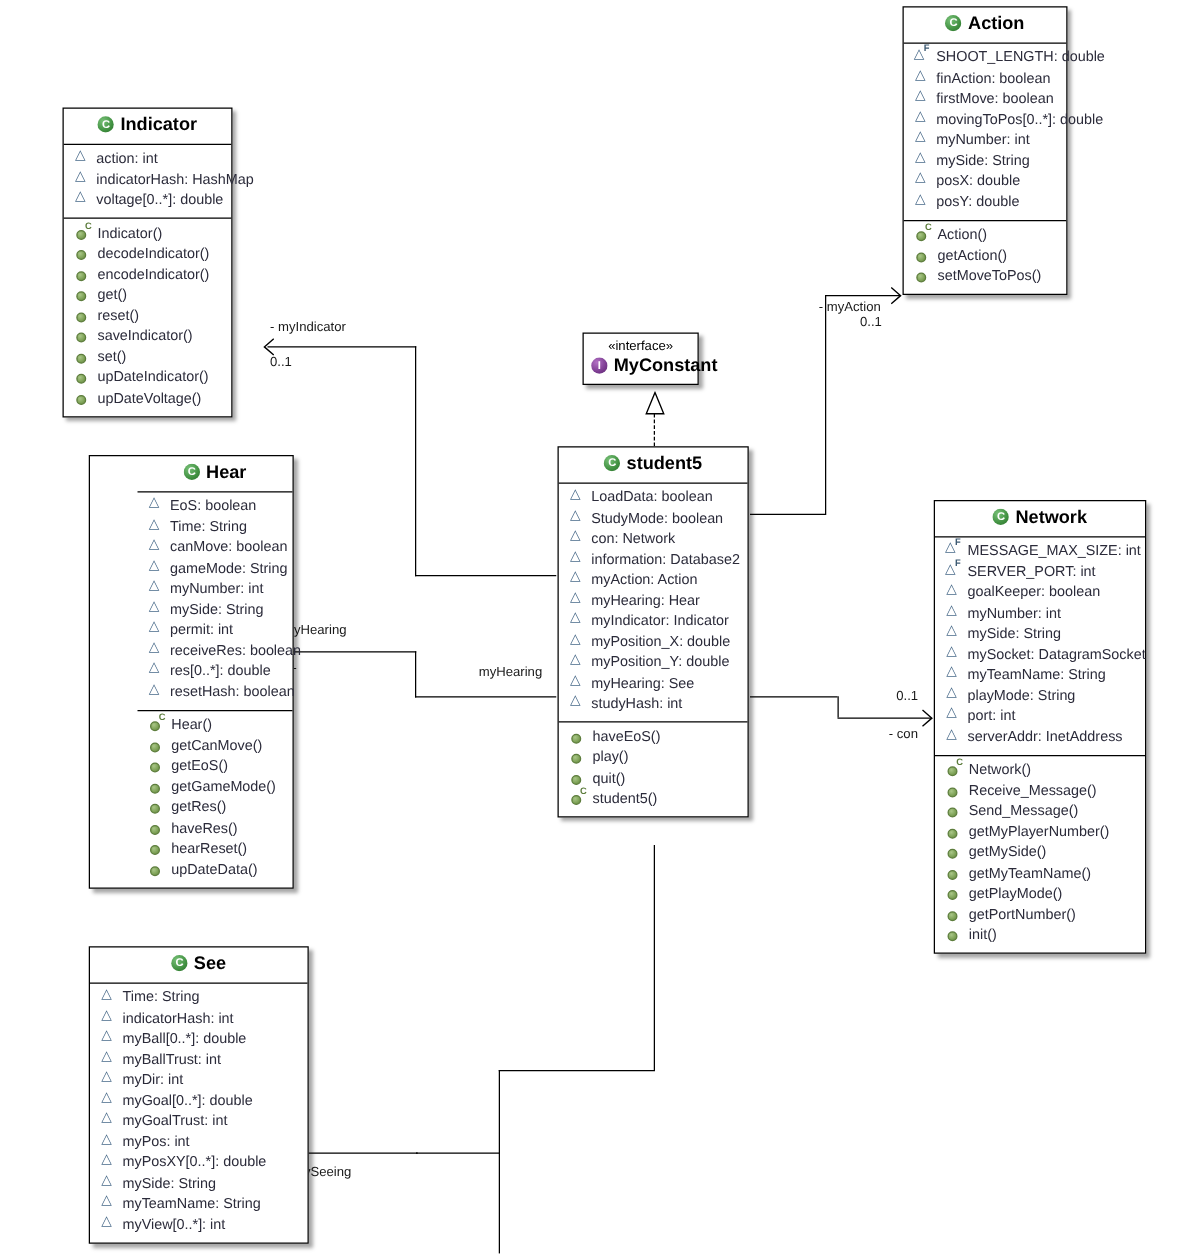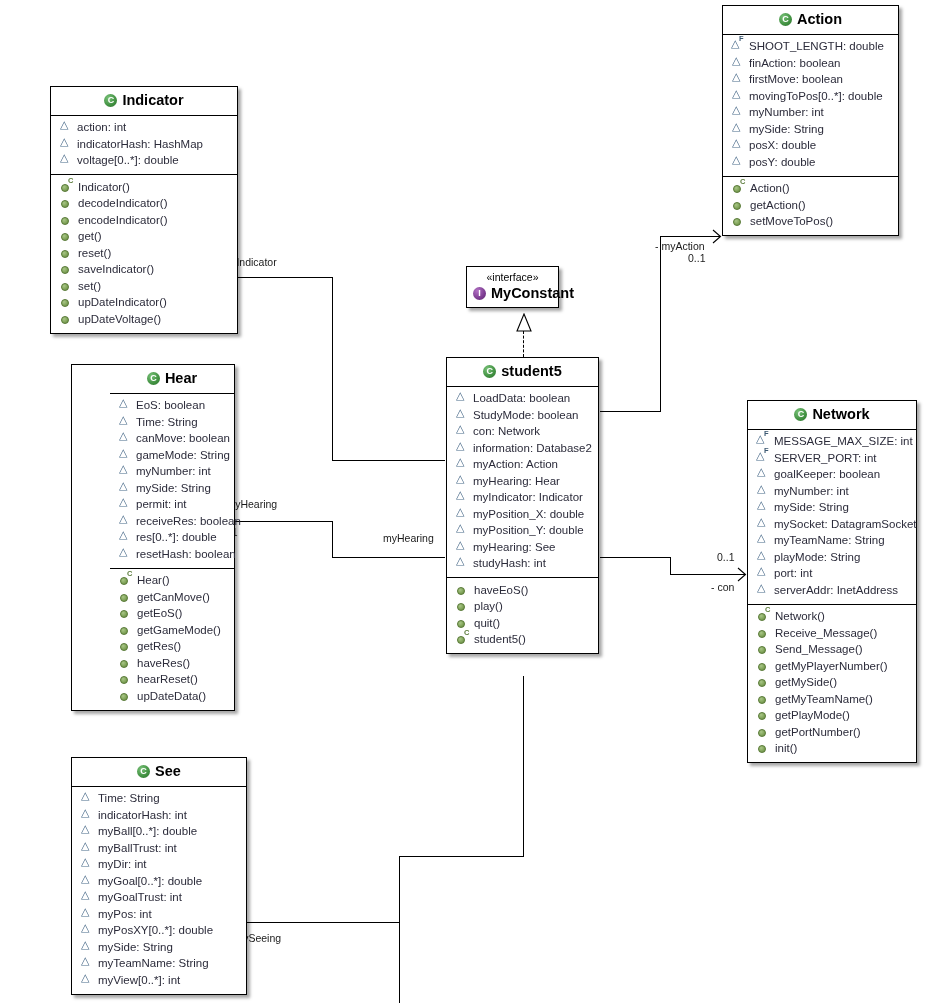--- a/index.html
+++ b/index.html
@@ -227,21 +227,21 @@
     <polyline points="1,1 8.5,7.5 1,14" fill="none" stroke="#000" stroke-width="1.1"></polyline>
   </svg>
   <div class="edge-label" style="left:717px;top:551px;">0..1</div>
   <div class="edge-label" style="left:711px;top:581px;">- con</div>
 
   <div class="edge v" style="left:523px;top:331px;height:26px;width:0;background:none;border-left:1px dashed #000000;"></div>
   <svg class="tri-hollow" style="left:514px;top:313px;" width="20" height="20" viewBox="0 0 20 20">
     <polygon points="10,1 17,18 3,18" fill="#ffffff" stroke="#000" stroke-width="1.1"></polygon>
   </svg>
 
-  <div class="uml-class" style="left:722px;top:5px;width:177px;">
+  <div class="uml-class" style="left:722px;top:5px;width:132px;">
     <div class="uml-title">
       <span class="ic-class"></span><span>Action</span>
     </div>
     <div class="uml-compartment">
       <div class="member">
           <span class="ic ic-attr ic-attr-sf">
             <span class="sup">F</span>
           </span>
           <span class="mtext">SHOOT_LENGTH: double</span>
         </div>
@@ -285,21 +285,21 @@
           <span class="ic ic-op"></span>
           <span class="mtext">getAction()</span>
         </div>
       <div class="member op">
           <span class="ic ic-op"></span>
           <span class="mtext">setMoveToPos()</span>
         </div>
     </div>
   </div>
 
-  <div class="uml-class" style="left:50px;top:86px;width:188px;">
+  <div class="uml-class" style="left:50px;top:86px;width:136px;">
     <div class="uml-title">
       <span class="ic-class"></span><span>Indicator</span>
     </div>
     <div class="uml-compartment">
       <div class="member">
           <span class="ic ic-attr"></span>
           <span class="mtext">action: int</span>
         </div>
       <div class="member">
           <span class="ic ic-attr"></span>

